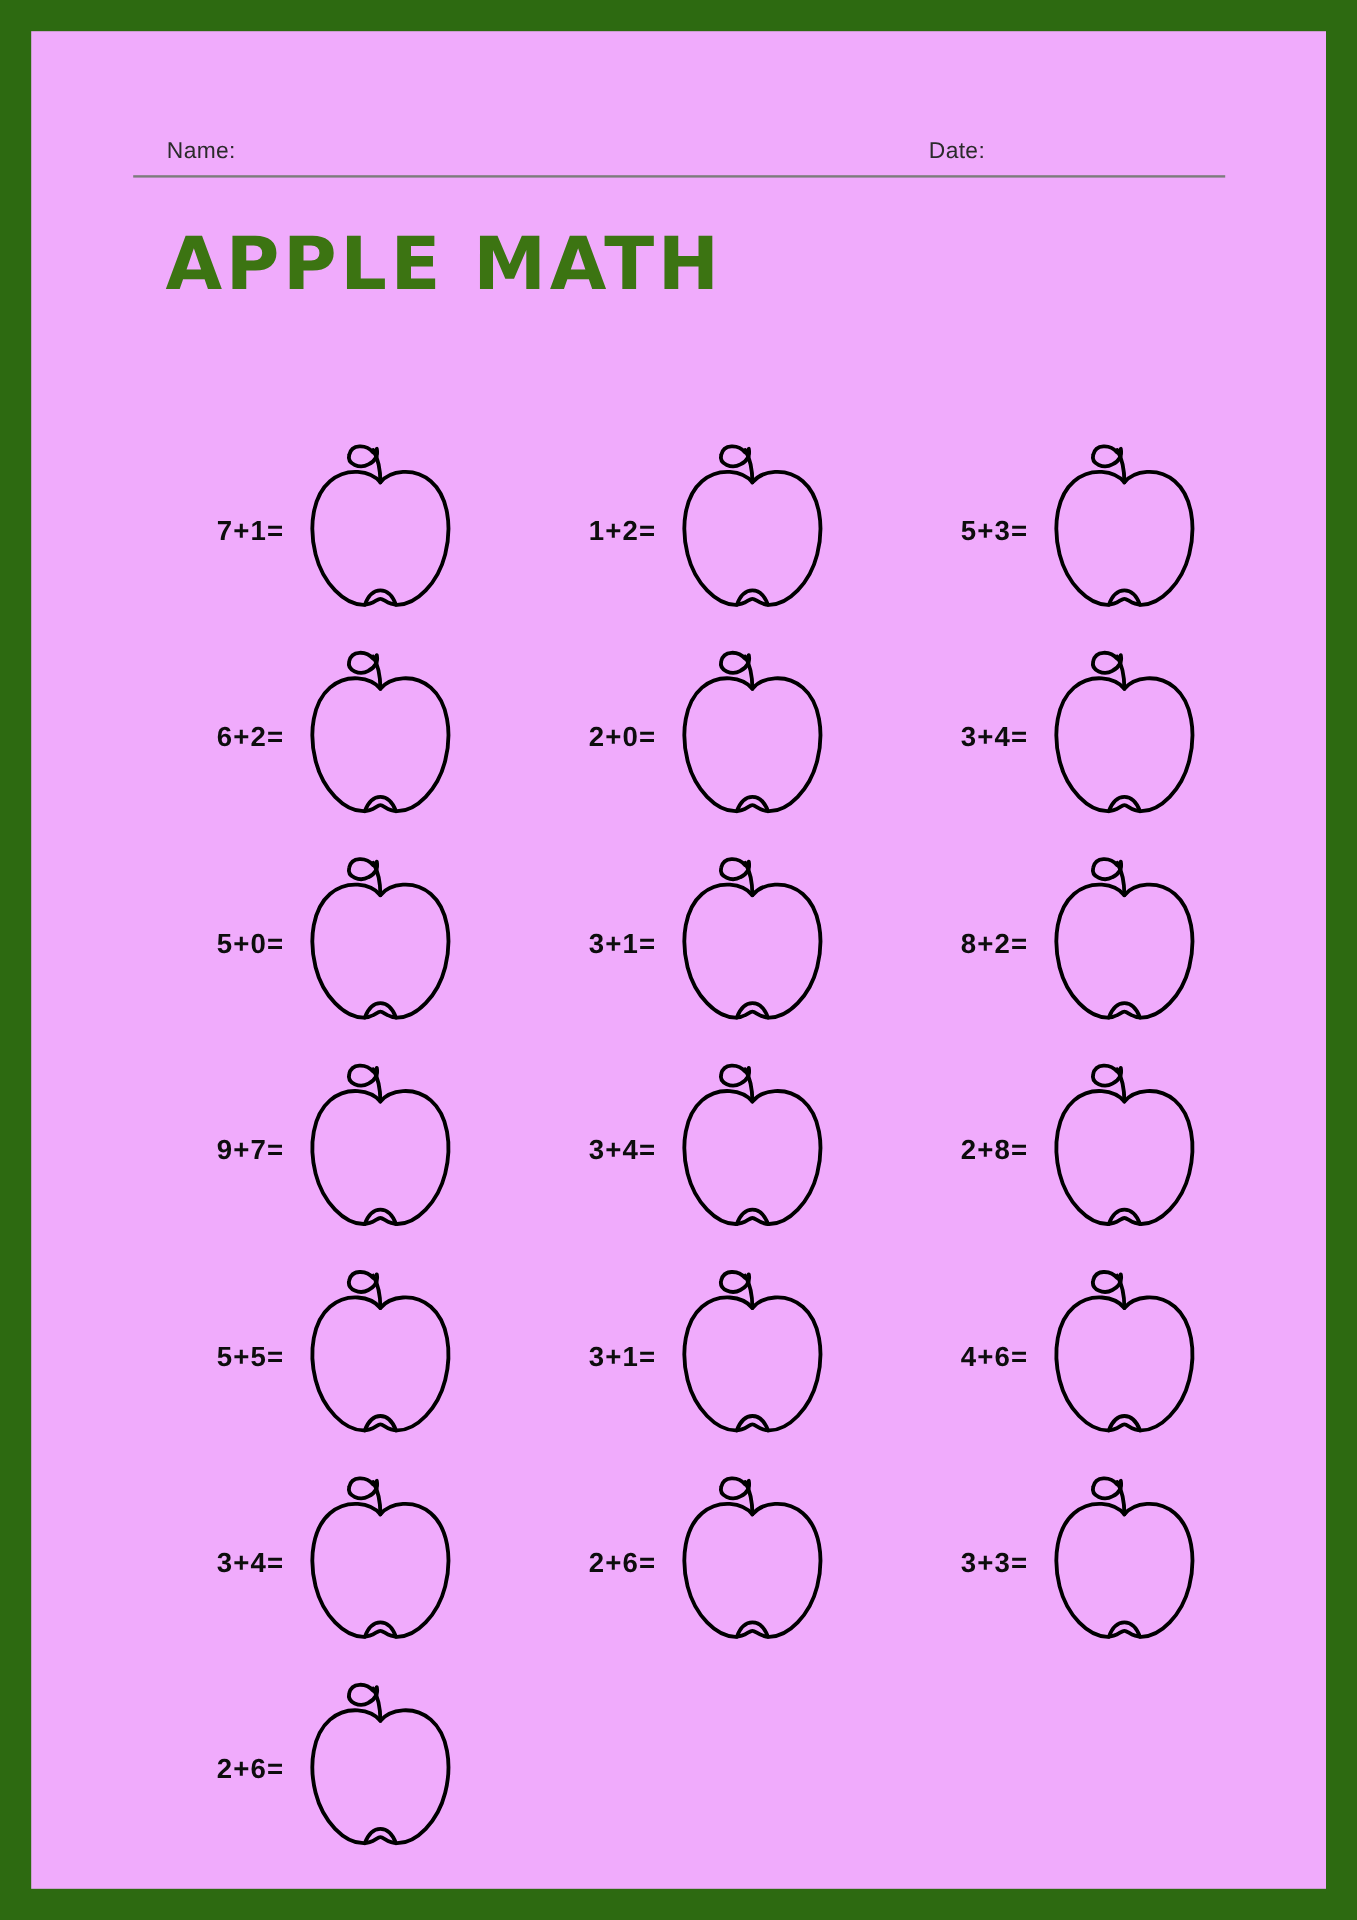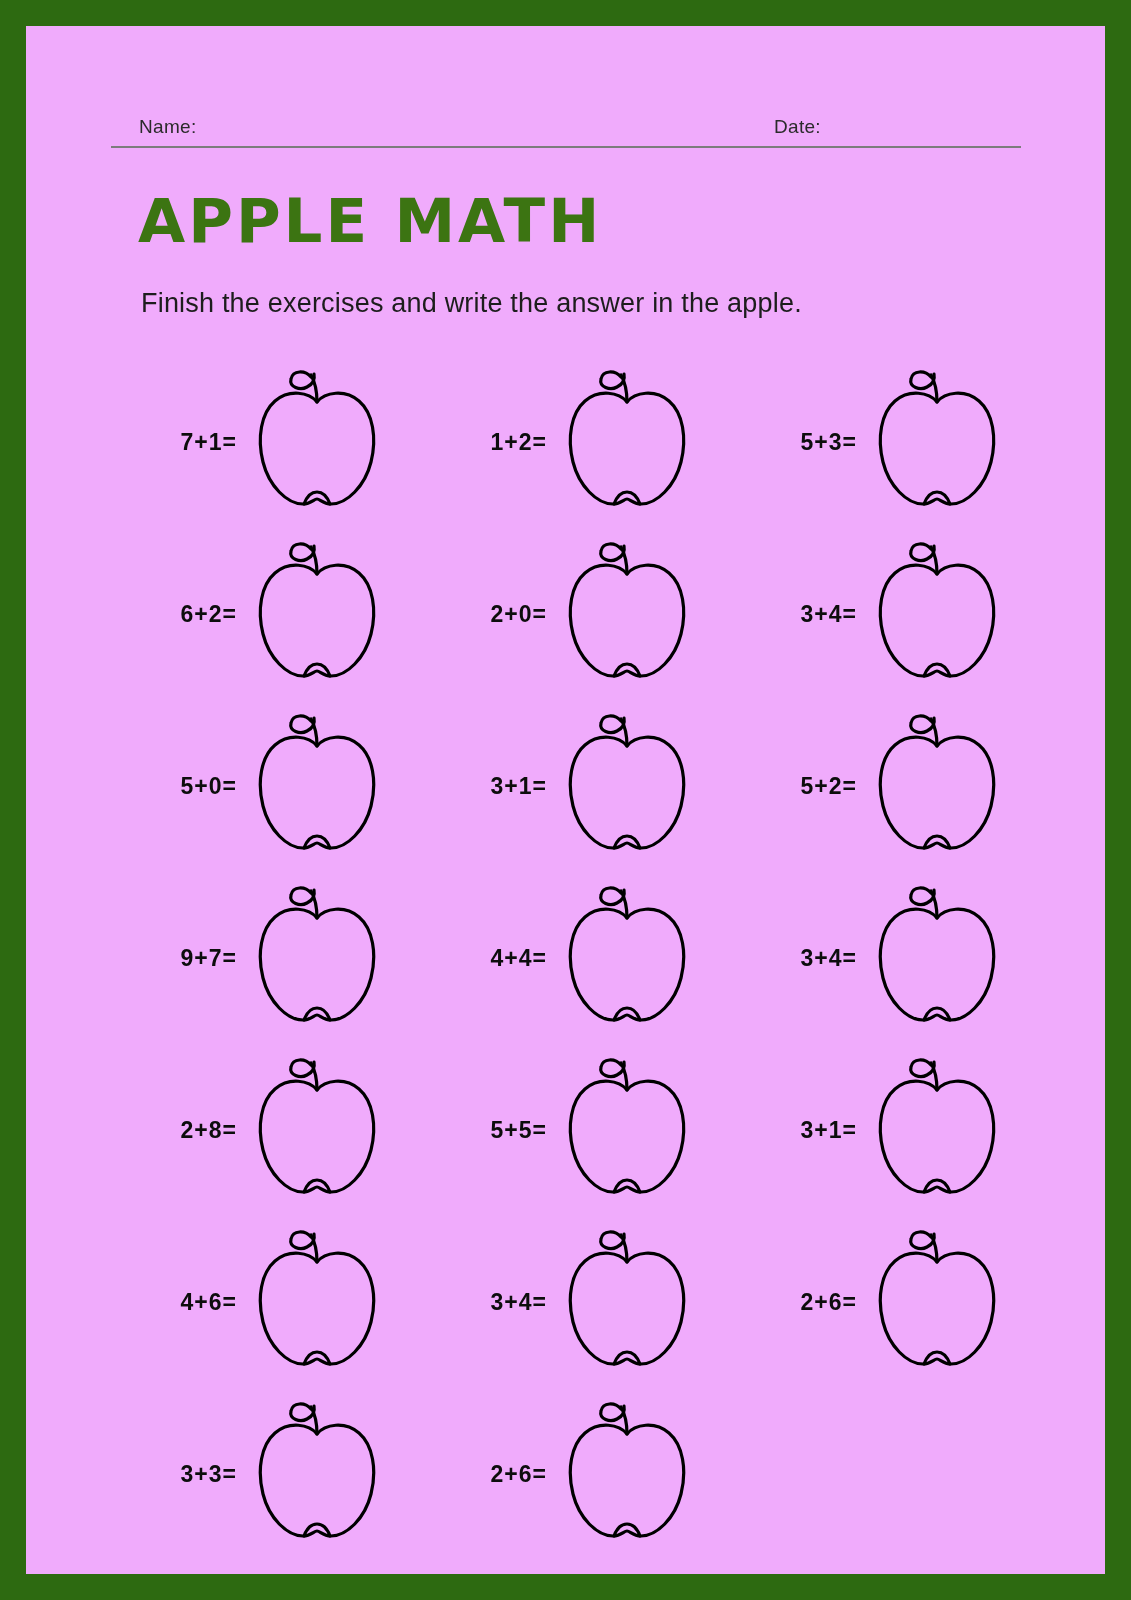--- a/index.html
+++ b/index.html
@@ -105,21 +105,20 @@
 <body>
 
 <div class="sheet">
 
   <div class="namedate">
     <span class="lbl name-lbl">Name:</span>
     <span class="lbl date-lbl">Date:</span>
   </div>
 
   <div class="title">APPLE MATH</div>
-  <div class="subtitle">Finish the exercises and write the answer in the apple.</div>
 
   <div class="grid">
   <div class="cell">
     <span class="expr">7+1=</span>
     <span class="apple-wrap" title="7+1=">
       <svg viewBox="0 0 140 148" xmlns="http://www.w3.org/2000/svg">
         <g fill="none" stroke="#000000" stroke-width="3.2" stroke-linecap="round" stroke-linejoin="round">
           <path d="M70 34 C 70 24, 68 14, 64 7"></path>
           <path d="M64 9 C 58 2, 46 2, 44 11 C 42 19, 53 23, 60 19 C 66 16, 68 11, 67 6"></path>
           <path d="M70 34
@@ -285,21 +284,21 @@
                    C 100 136, 118 118, 124 94
                    C 130 70, 126 45, 112 33
                    C 98 21, 78 24, 70 34 Z"></path>
           <path d="M57 136 C 60 128, 64 124, 70 124 C 76 124, 80 128, 83 136"></path>
         </g>
       </svg>
     </span>
   </div>
 
   <div class="cell">
-    <span class="expr">5+2=</span>
+    <span class="expr">8+2=</span>
     <span class="apple-wrap" title="5+2=">
       <svg viewBox="0 0 140 148" xmlns="http://www.w3.org/2000/svg">
         <g fill="none" stroke="#000000" stroke-width="3.2" stroke-linecap="round" stroke-linejoin="round">
           <path d="M70 34 C 70 24, 68 14, 64 7"></path>
           <path d="M64 9 C 58 2, 46 2, 44 11 C 42 19, 53 23, 60 19 C 66 16, 68 11, 67 6"></path>
           <path d="M70 34
                    C 62 24, 42 21, 28 33
                    C 14 45, 10 70, 16 94
                    C 22 118, 40 136, 56 136
                    C 64 136, 67 131, 70 131
@@ -328,41 +327,20 @@
                    C 73 131, 76 136, 84 136
                    C 100 136, 118 118, 124 94
                    C 130 70, 126 45, 112 33
                    C 98 21, 78 24, 70 34 Z"></path>
           <path d="M57 136 C 60 128, 64 124, 70 124 C 76 124, 80 128, 83 136"></path>
         </g>
       </svg>
     </span>
   </div>
 
-  <div class="cell">
-    <span class="expr">4+4=</span>
-    <span class="apple-wrap" title="4+4=">
-      <svg viewBox="0 0 140 148" xmlns="http://www.w3.org/2000/svg">
-        <g fill="none" stroke="#000000" stroke-width="3.2" stroke-linecap="round" stroke-linejoin="round">
-          <path d="M70 34 C 70 24, 68 14, 64 7"></path>
-          <path d="M64 9 C 58 2, 46 2, 44 11 C 42 19, 53 23, 60 19 C 66 16, 68 11, 67 6"></path>
-          <path d="M70 34
-                   C 62 24, 42 21, 28 33
-                   C 14 45, 10 70, 16 94
-                   C 22 118, 40 136, 56 136
-                   C 64 136, 67 131, 70 131
-                   C 73 131, 76 136, 84 136
-                   C 100 136, 118 118, 124 94
-                   C 130 70, 126 45, 112 33
-                   C 98 21, 78 24, 70 34 Z"></path>
-          <path d="M57 136 C 60 128, 64 124, 70 124 C 76 124, 80 128, 83 136"></path>
-        </g>
-      </svg>
-    </span>
-  </div>
 
   <div class="cell">
     <span class="expr">3+4=</span>
     <span class="apple-wrap" title="3+4=">
       <svg viewBox="0 0 140 148" xmlns="http://www.w3.org/2000/svg">
         <g fill="none" stroke="#000000" stroke-width="3.2" stroke-linecap="round" stroke-linejoin="round">
           <path d="M70 34 C 70 24, 68 14, 64 7"></path>
           <path d="M64 9 C 58 2, 46 2, 44 11 C 42 19, 53 23, 60 19 C 66 16, 68 11, 67 6"></path>
           <path d="M70 34
                    C 62 24, 42 21, 28 33

